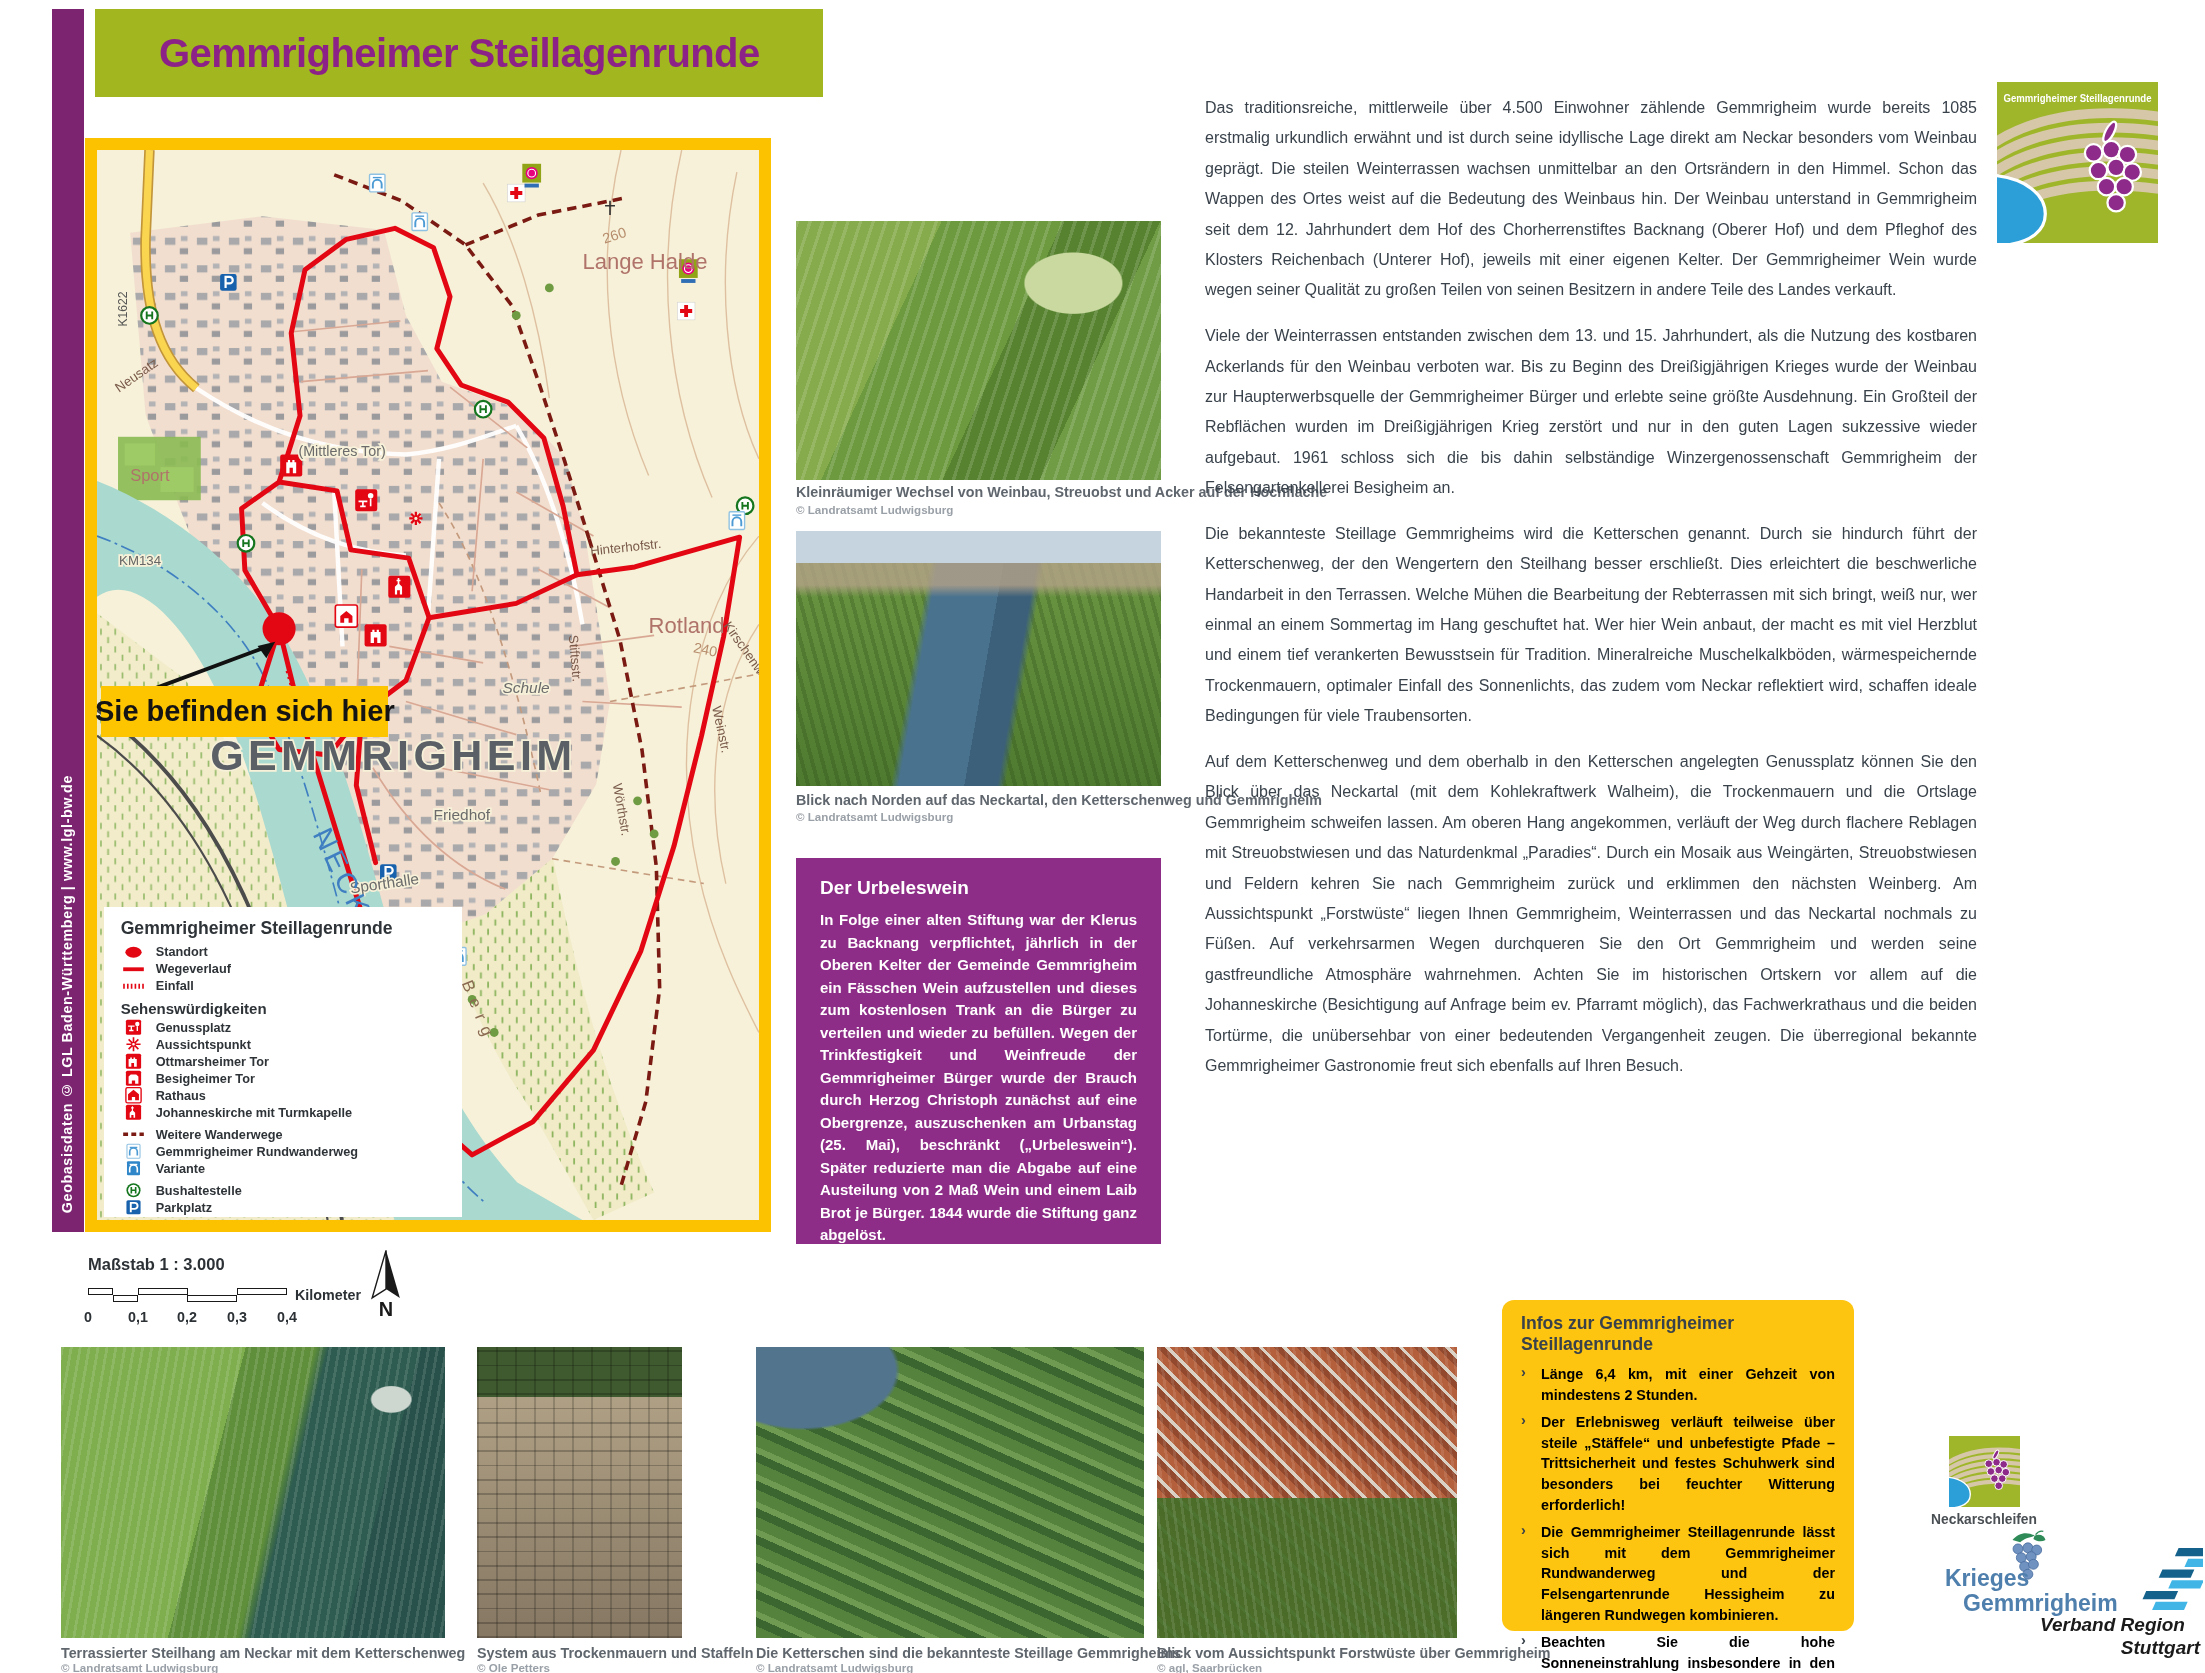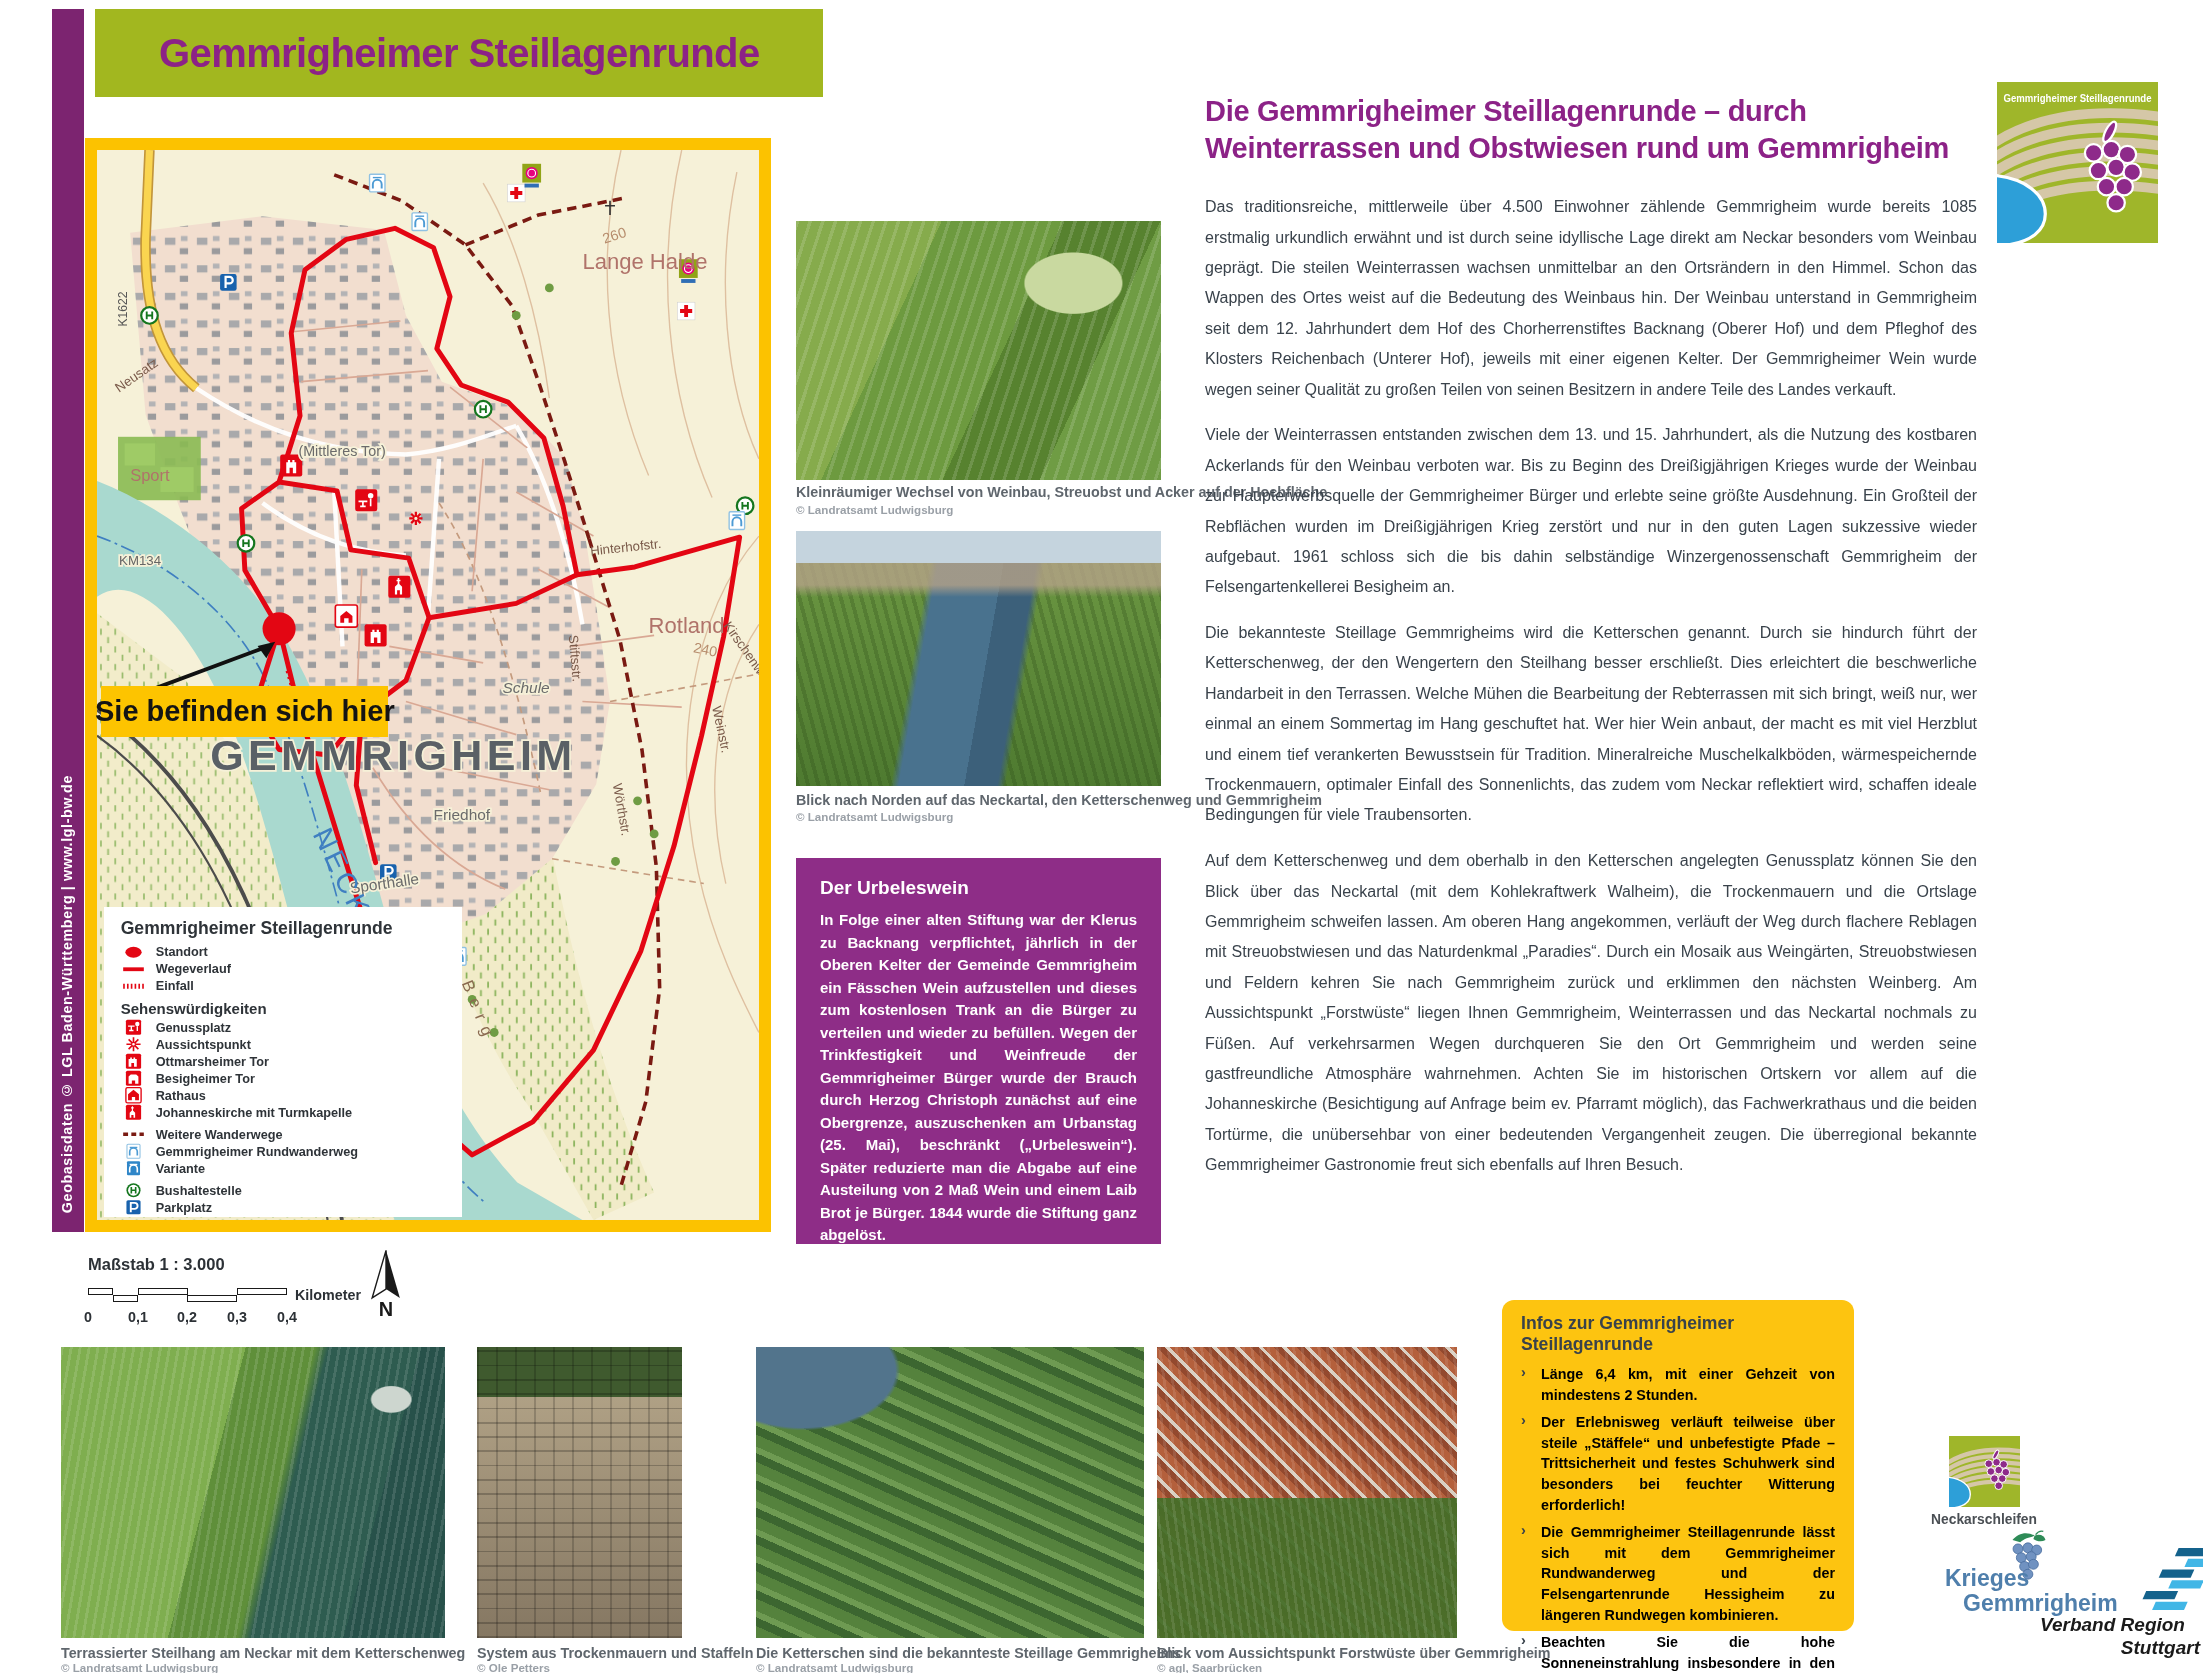--- a/index.html
+++ b/index.html
@@ -444,21 +444,20 @@
   <div class="photo" id="midp2"></div>
   <div class="cap" style="left:796px;top:792px;">Blick nach Norden auf das Neckartal, den Ketterschenweg und Gemmrigheim</div>
   <div class="cred" style="left:796px;top:810px;">© Landratsamt Ludwigsburg</div>
 
   <div class="abs urb-box">
     <h3>Der Urbeleswein</h3>
     <p>In Folge einer alten Stiftung war der Klerus zu Backnang verpflichtet, jährlich in der Oberen Kelter der Gemeinde Gemmrigheim ein Fässchen Wein aufzustellen und dieses zum kostenlosen Trank an die Bürger zu verteilen und wieder zu befüllen. Wegen der Trinkfestigkeit und Weinfreude der Gemmrigheimer Bürger wurde der Brauch durch Herzog Christoph zunächst auf eine Obergrenze, auszuschenken am Urbanstag (25. Mai), beschränkt („Urbeleswein“). Später reduzierte man die Abgabe auf eine Austeilung von 2 Maß Wein und einem Laib Brot je Bürger. 1844 wurde die Stiftung ganz abgelöst.</p>
   </div>
 
   <div class="abs article">
-    <h2>Die Gemmrigheimer Steillagenrunde – durch Weinterrassen und Obstwiesen rund um Gemmrigheim</h2>
     <p>Das traditionsreiche, mittlerweile über 4.500 Einwohner zählende Gemmrigheim wurde bereits 1085 erstmalig urkundlich erwähnt und ist durch seine idyllische Lage direkt am Neckar besonders vom Weinbau geprägt. Die steilen Weinterrassen wachsen unmittelbar an den Ortsrändern in den Himmel. Schon das Wappen des Ortes weist auf die Bedeutung des Weinbaus hin. Der Weinbau unterstand in Gemmrigheim seit dem 12. Jahrhundert dem Hof des Chorherrenstiftes Backnang (Oberer Hof) und dem Pfleghof des Klosters Reichenbach (Unterer Hof), jeweils mit einer eigenen Kelter. Der Gemmrigheimer Wein wurde wegen seiner Qualität zu großen Teilen von seinen Besitzern in andere Teile des Landes verkauft.</p>
     <p>Viele der Weinterrassen entstanden zwischen dem 13. und 15. Jahrhundert, als die Nutzung des kostbaren Ackerlands für den Weinbau verboten war. Bis zu Beginn des Dreißigjährigen Krieges wurde der Weinbau zur Haupterwerbsquelle der Gemmrigheimer Bürger und erlebte seine größte Ausdehnung. Ein Großteil der Rebflächen wurden im Dreißigjährigen Krieg zerstört und nur in den guten Lagen sukzessive wieder aufgebaut. 1961 schloss sich die bis dahin selbständige Winzergenossenschaft Gemmrigheim der Felsengartenkellerei Besigheim an.</p>
     <p>Die bekannteste Steillage Gemmrigheims wird die Ketterschen genannt. Durch sie hindurch führt der Ketterschenweg, der den Wengertern den Steilhang besser erschließt. Dies erleichtert die beschwerliche Handarbeit in den Terrassen. Welche Mühen die Bearbeitung der Rebterrassen mit sich bringt, weiß nur, wer einmal an einem Sommertag im Hang geschuftet hat. Wer hier Wein anbaut, der macht es mit viel Herzblut und einem tief verankerten Bewusstsein für Tradition. Mineralreiche Muschelkalkböden, wärmespeichernde Trockenmauern, optimaler Einfall des Sonnenlichts, das zudem vom Neckar reflektiert wird, schaffen ideale Bedingungen für viele Traubensorten.</p>
     <p>Auf dem Ketterschenweg und dem oberhalb in den Ketterschen angelegten Genussplatz können Sie den Blick über das Neckartal (mit dem Kohlekraftwerk Walheim), die Trockenmauern und die Ortslage Gemmrigheim schweifen lassen. Am oberen Hang angekommen, verläuft der Weg durch flachere Reblagen mit Streuobstwiesen und das Naturdenkmal „Paradies“. Durch ein Mosaik aus Weingärten, Streuobstwiesen und Feldern kehren Sie nach Gemmrigheim zurück und erklimmen den nächsten Weinberg. Am Aussichtspunkt „Forstwüste“ liegen Ihnen Gemmrigheim, Weinterrassen und das Neckartal nochmals zu Füßen. Auf verkehrsarmen Wegen durchqueren Sie den Ort Gemmrigheim und werden seine gastfreundliche Atmosphäre wahrnehmen. Achten Sie im historischen Ortskern vor allem auf die Johanneskirche (Besichtigung auf Anfrage beim ev. Pfarramt möglich), das Fachwerkrathaus und die beiden Tortürme, die unübersehbar von einer bedeutenden Vergangenheit zeugen. Die überregional bekannte Gemmrigheimer Gastronomie freut sich ebenfalls auf Ihren Besuch.</p>
   </div>
 
   <svg class="abs badge" viewBox="0 0 100 100">
     <rect width="100" height="100" fill="#9fb62a"></rect>
     <g stroke="#d5c7a7" stroke-width="6" fill="none">
       <path d="M-5 40 Q35 12 105 22"></path>

